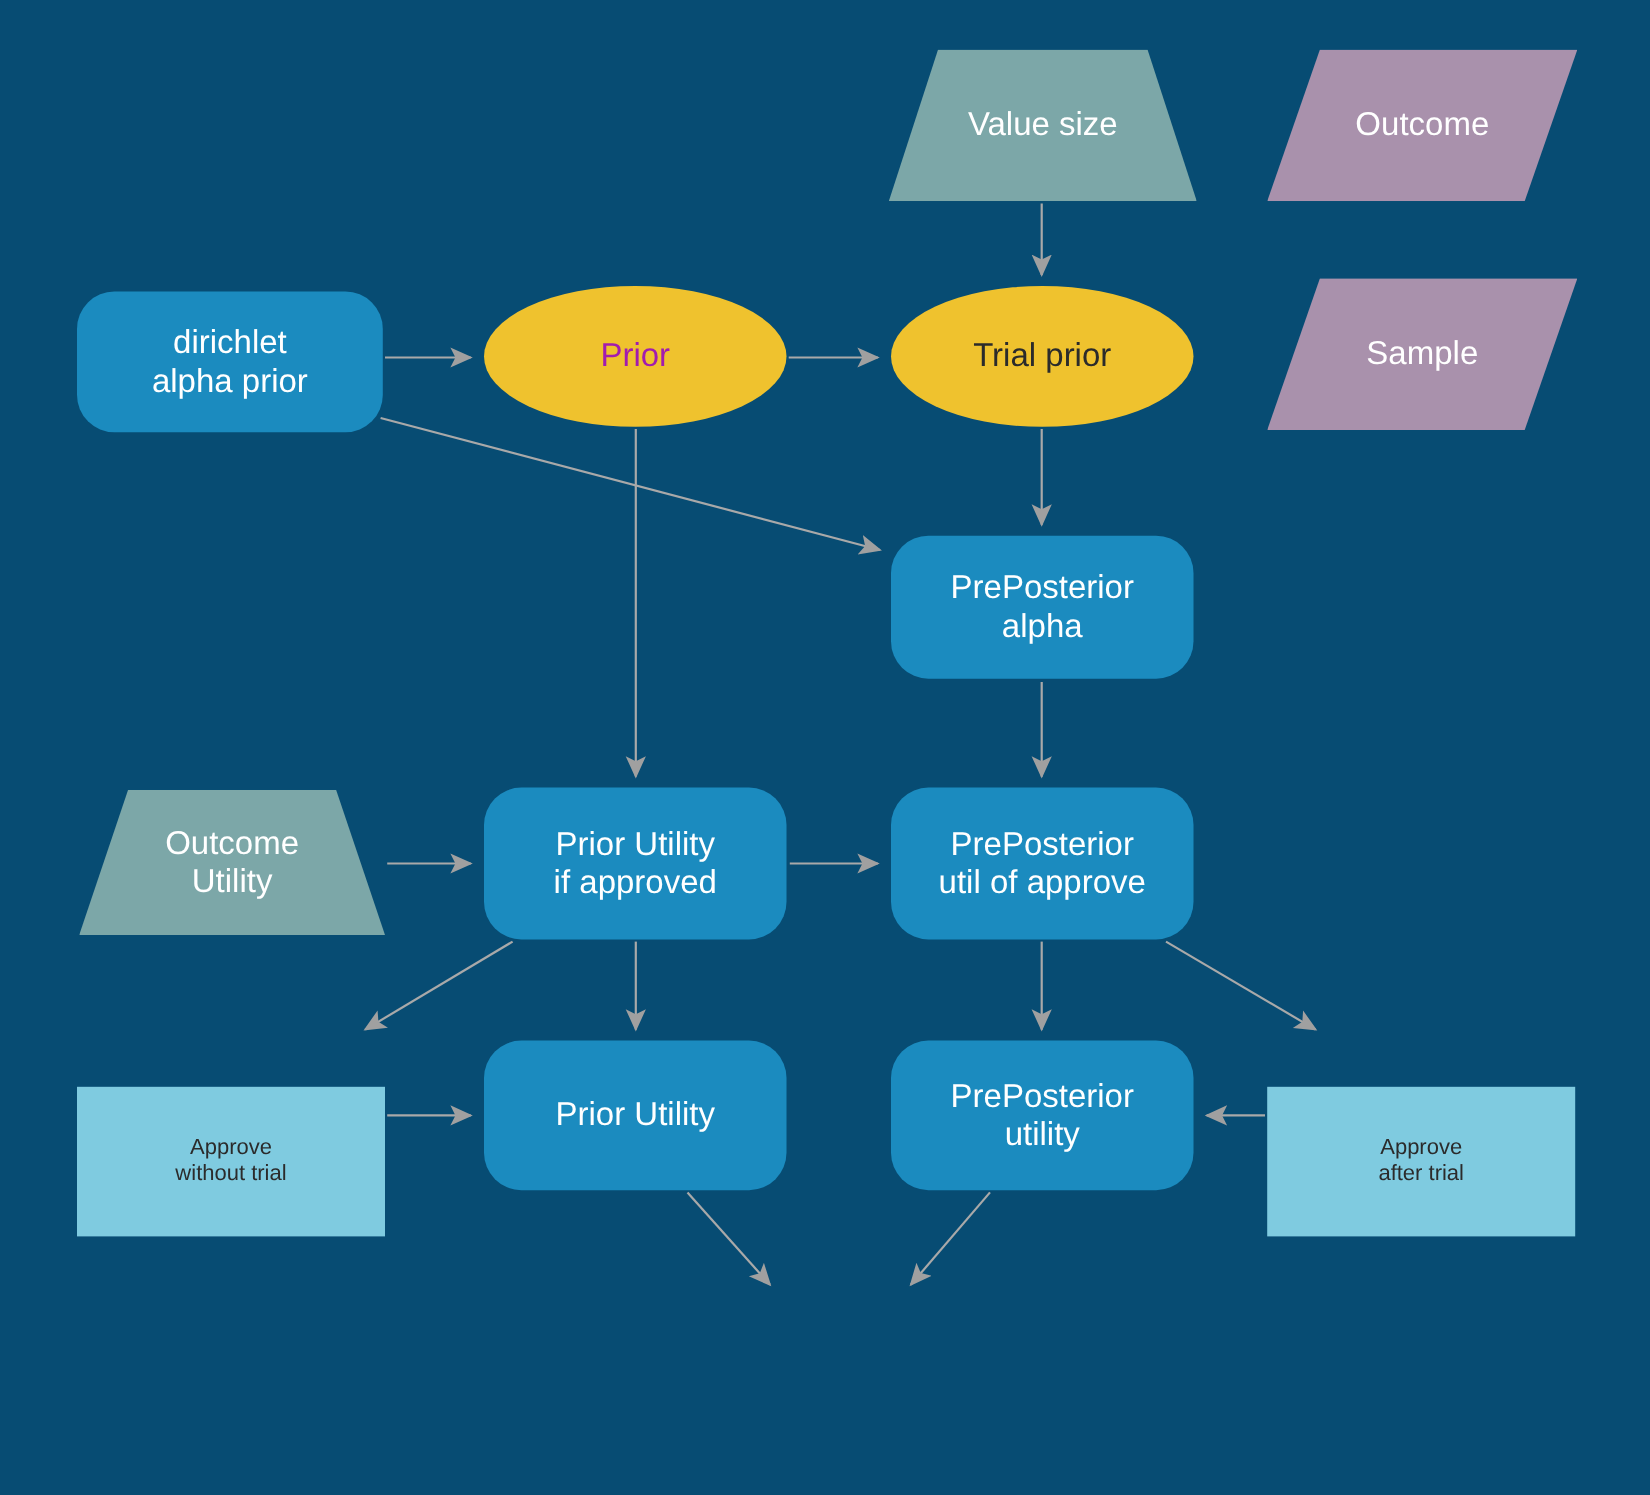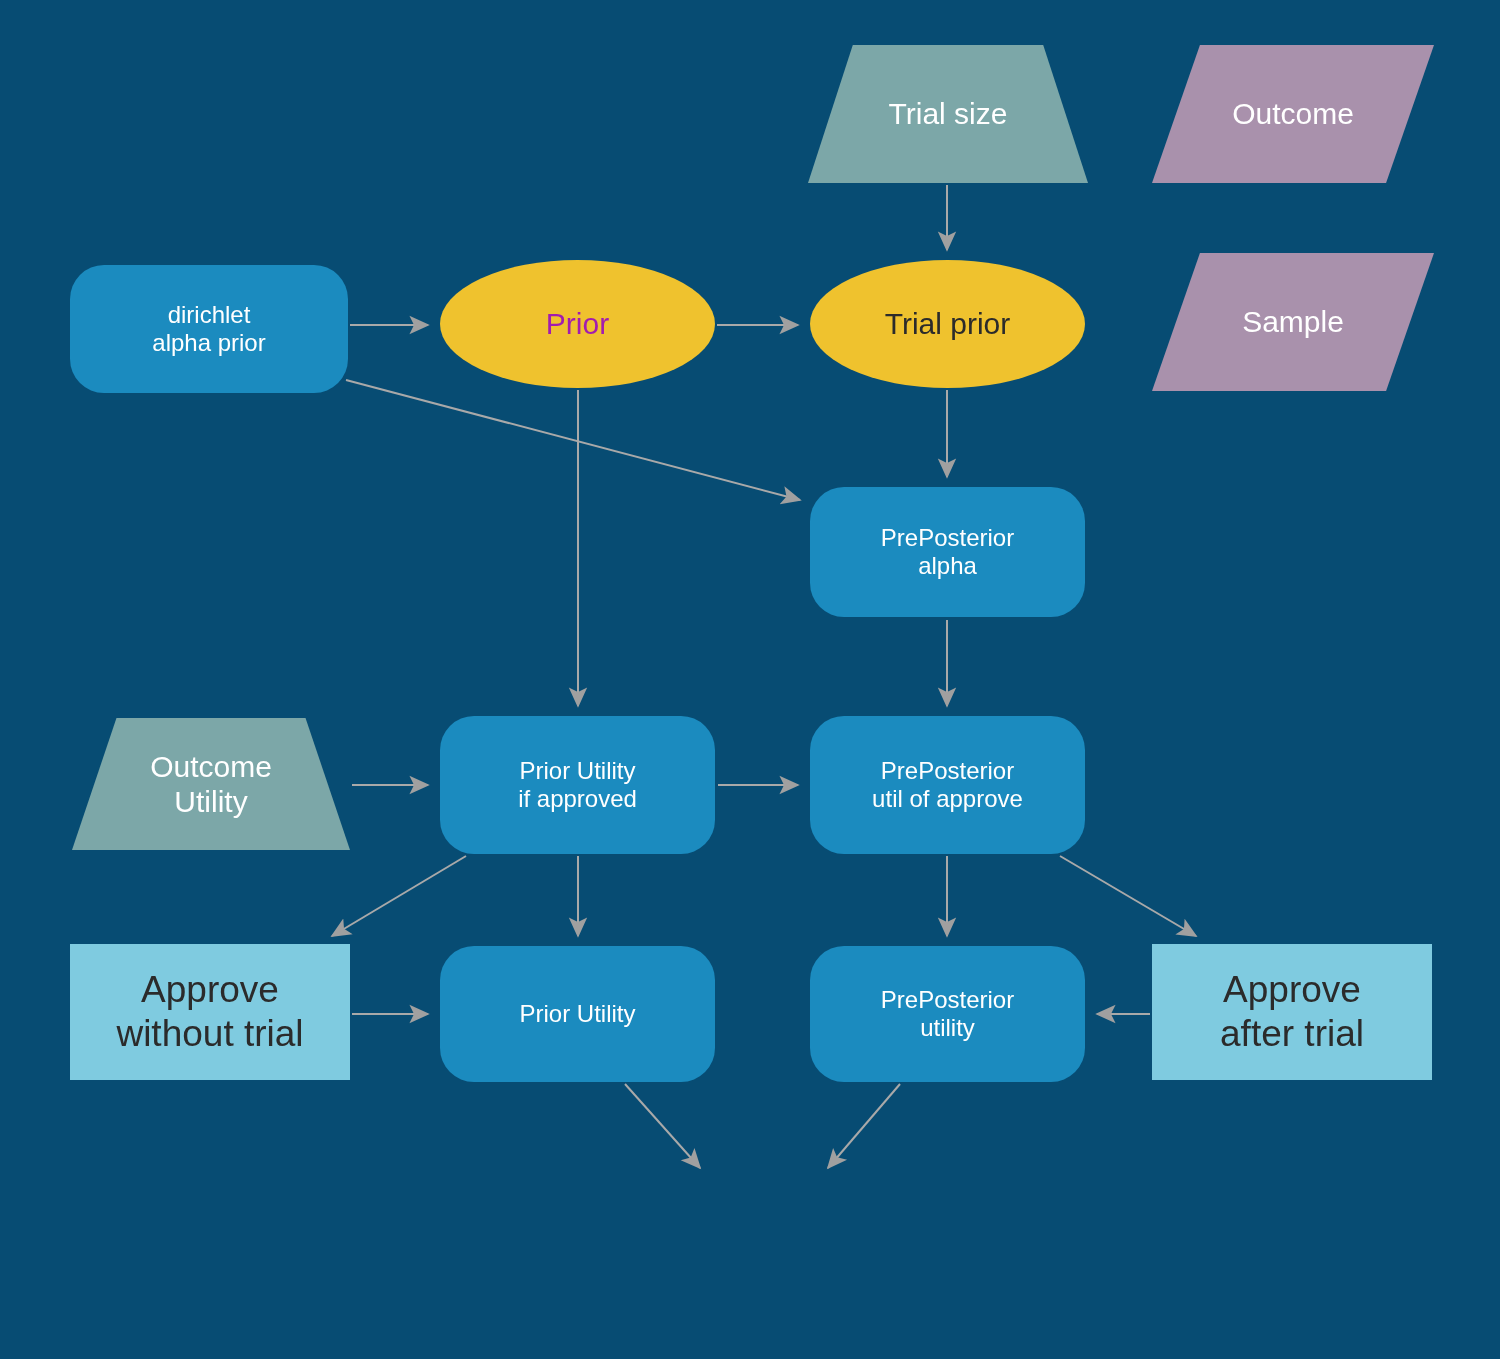--- a/index.html
+++ b/index.html
@@ -31,27 +31,28 @@
     text-align: center;
     box-sizing: border-box;
     line-height: 1.18;
     white-space: pre-line;
   }
   
   .n-roundrect {
     background: #1b8bbf;
     border-radius: 34px;
     color: #ffffff;
-    font-size: 24px;
+    font-size: 30px;
   }
   
   .n-rect {
     background: #7fcbe0;
     color: #2b2b2b;
-    font-size: 37px;
+    font-size: 20px;
+    margin-top: 44px;
   }
   
   .n-ellipse {
     background: #efc22e;
     border-radius: 50%;
     color: #2b2b2b;
     font-size: 30px;
   }
   
   .n-trapezoid {
@@ -105,21 +106,21 @@
         <line x1="947" y1="856" x2="947" y2="936" stroke="#a9a9a9" stroke-width="2" marker-end="url(#arrowhead)"></line>
         <line x1="1060" y1="856" x2="1196" y2="936" stroke="#a9a9a9" stroke-width="2" marker-end="url(#arrowhead)"></line>
         <line x1="352" y1="1014" x2="428" y2="1014" stroke="#a9a9a9" stroke-width="2" marker-end="url(#arrowhead)"></line>
         <line x1="1150" y1="1014" x2="1097" y2="1014" stroke="#a9a9a9" stroke-width="2" marker-end="url(#arrowhead)"></line>
         <line x1="625" y1="1084" x2="700" y2="1168" stroke="#a9a9a9" stroke-width="2" marker-end="url(#arrowhead)"></line>
         <line x1="900" y1="1084" x2="828" y2="1168" stroke="#a9a9a9" stroke-width="2" marker-end="url(#arrowhead)"></line>
       </g>
   </svg>
 
   <div class="node n-trapezoid" style="left: 808px; top: 45px; width: 280px; height: 138px; background: rgb(124, 167, 168); color: rgb(255, 255, 255);">
-    <span class="node-label">Trial size</span>
+    <span class="node-label">Value size</span>
   </div>
 
   <div class="node n-parallelogram" style="left: 1152px; top: 45px; width: 282px; height: 138px; background: rgb(169, 145, 172); color: rgb(255, 255, 255);">
     <span class="node-label">Outcome</span>
   </div>
 
   <div class="node n-roundrect" style="left: 70px; top: 265px; width: 278px; height: 128px; background: rgb(27, 139, 191); color: rgb(255, 255, 255);">
     <span class="node-label">dirichlet
 alpha prior</span>
   </div>

